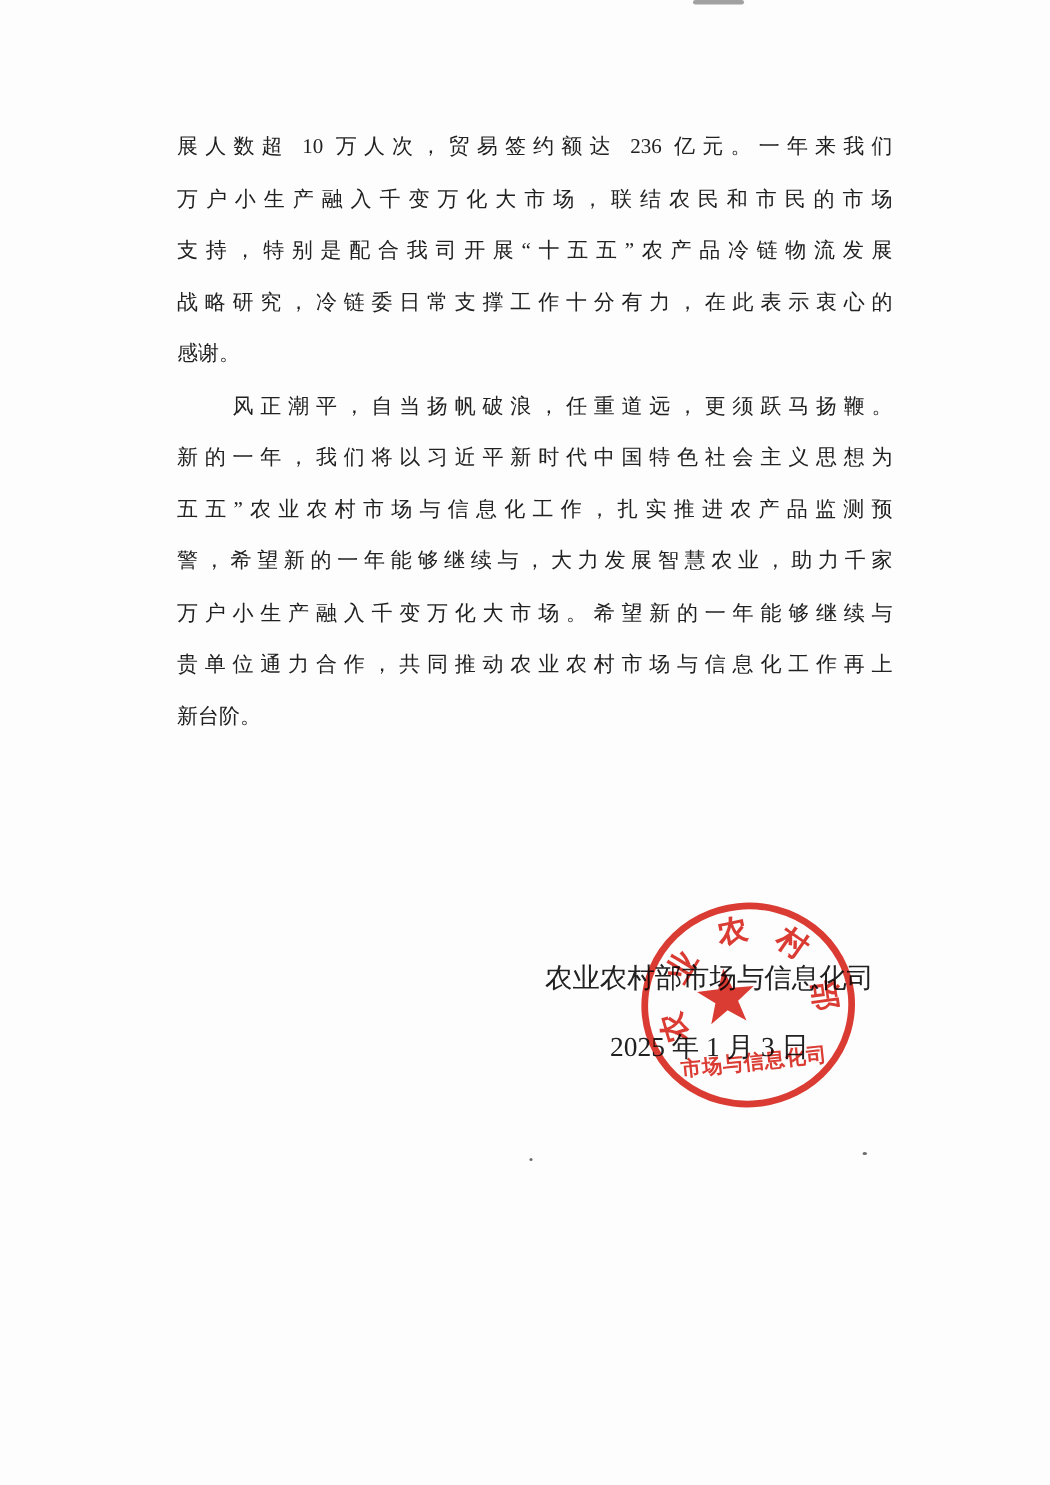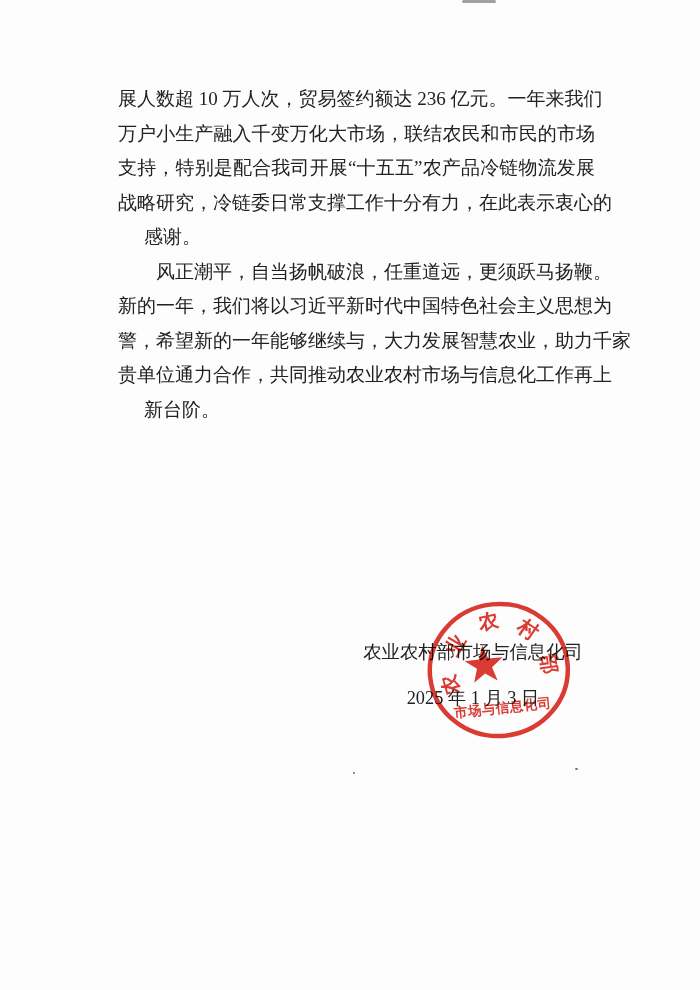--- a/index.html
+++ b/index.html
@@ -13,32 +13,31 @@
     position: relative;
     width: 700px; height: 990px;
     background: var(--paper-color, #fdfdfd);
   }
   
   .body-text {
     position: absolute;
     left: 118px; top: 82px;
     width: 477px;
     color: var(--text-color, #212121);
-    font-size: 19px;
+    font-size: 14px;
     line-height: 34.5px;
   }
   .line {
     white-space: nowrap;
     text-align: justify;
     text-align-last: justify;
     text-justify: inter-character;
   }
   .line.para-end {
     text-align-last: left;
-    margin-left: 26px;
   }
   
   .sign-block {
     position: absolute;
     left: 360px; top: 640px;
     width: 226px;
     color: var(--text-color, #212121);
     font-size: 18.3px;
     text-align: center;
   }
@@ -77,21 +76,23 @@
   <div class="artifact top-smudge"></div>
 
   <div class="body-text">
     <div class="line">展人数超 10 万人次，贸易签约额达 236 亿元。一年来我们</div>
     <div class="line">万户小生产融入千变万化大市场，联结农民和市民的市场</div>
     <div class="line">支持，特别是配合我司开展“十五五”农产品冷链物流发展</div>
     <div class="line">战略研究，冷链委日常支撑工作十分有力，在此表示衷心的</div>
     <div class="line para-end">感谢。</div>
     <div class="line">　　风正潮平，自当扬帆破浪，任重道远，更须跃马扬鞭。</div>
     <div class="line">新的一年，我们将以习近平新时代中国特色社会主义思想为</div>
+    <div class="line">五五”农业农村市场与信息化工作，扎实推进农产品监测预</div>
     <div class="line">警，希望新的一年能够继续与，大力发展智慧农业，助力千家</div>
+    <div class="line">万户小生产融入千变万化大市场。希望新的一年能够继续与</div>
     <div class="line">贵单位通力合作，共同推动农业农村市场与信息化工作再上</div>
     <div class="line para-end">新台阶。</div>
   </div>
 
   <div class="sign-block">
     <div class="sign-org">农业农村部市场与信息化司</div>
     <div class="sign-date">2025 年 1 月 3 日</div>
   </div>
 
   <svg class="seal" viewBox="0 0 150 150" xmlns="http://www.w3.org/2000/svg">

